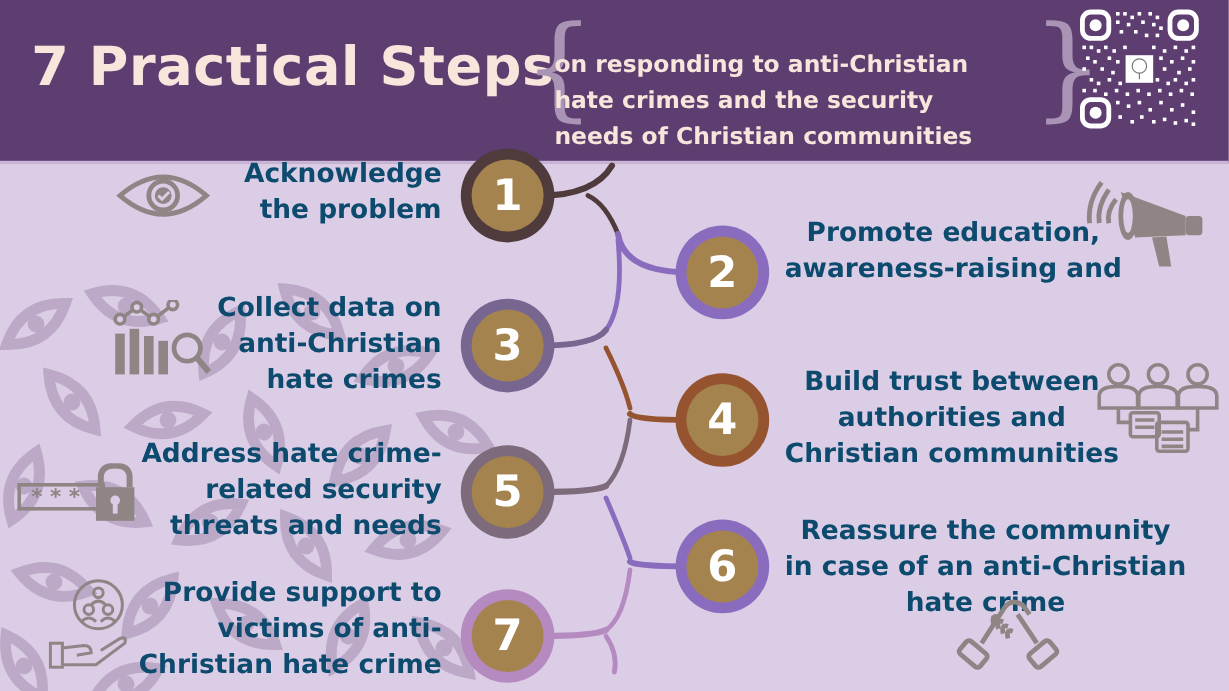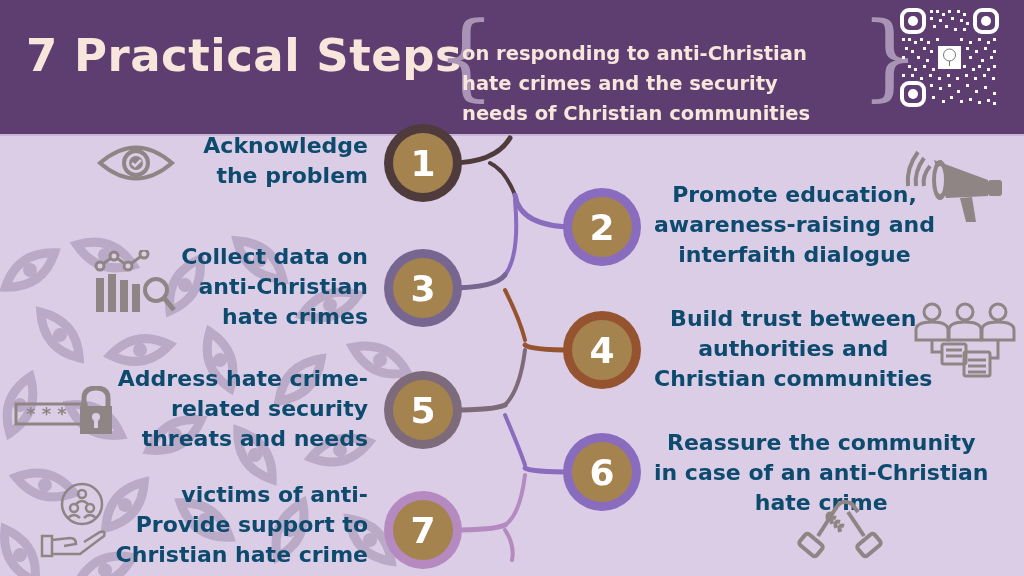--- a/index.html
+++ b/index.html
@@ -203,21 +203,20 @@
   <circle cx="40" cy="23" r="7" fill="#8f8585"></circle>
   <path d="M36,23 L39,26 L45,20" fill="none" stroke="#dccde6" stroke-width="2.5"></path>
 </svg>
 
 <div class="step-circle" style="left:563px; top:188px; background:#8a6cbf;">
   <div class="inner">2</div>
 </div>
 <div class="step-text right" style="left:654px; top:180px;">
   <div>Promote education,</div>
   <div>awareness-raising and</div>
-  <div>interfaith dialogue</div>
 </div>
 <svg class="icon" style="left:900px; top:146px;" width="110" height="80" viewBox="0 0 110 80">
   <path d="M8,40 Q6,22 18,6" fill="none" stroke="#8f8585" stroke-width="4"></path>
   <path d="M16,40 Q14,26 24,12" fill="none" stroke="#8f8585" stroke-width="4"></path>
   <path d="M24,40 Q22,30 30,20" fill="none" stroke="#8f8585" stroke-width="4"></path>
   <path d="M34,14 L88,34 L88,50 L46,52 Z" fill="#8f8585"></path>
   <ellipse cx="40" cy="34" rx="8" ry="20" fill="#8f8585"></ellipse>
   <ellipse cx="40" cy="34" rx="4" ry="14" fill="#dccde6"></ellipse>
   <rect x="88" y="34" width="14" height="16" rx="3" fill="#8f8585"></rect>
   <path d="M60,52 L66,76 L76,76 L72,51 Z" fill="#8f8585"></path>
@@ -308,22 +307,22 @@
     <path d="M40,24 Q34,22 36,30"></path>
     <path d="M44,28 Q38,26 40,34"></path>
     <path d="M48,32 Q42,30 44,38"></path>
   </g>
 </svg>
 
 <div class="step-circle" style="left:384px; top:491px; background:#b58ac0;">
   <div class="inner">7</div>
 </div>
 <div class="step-text left" style="right:656px; top:480px;">
+  <div>Provide support to</div>
   <div>victims of anti-</div>
-  <div>Provide support to</div>
   <div>Christian hate crime</div>
 </div>
 <svg class="icon" style="left:40px; top:480px;" width="70" height="80" viewBox="0 0 70 80">
   <g fill="none" stroke="#8f8585" stroke-width="2.5">
     <circle cx="42" cy="24" r="20"></circle>
     <circle cx="42" cy="14" r="4"></circle>
     <path d="M36,24 Q42,18 48,24"></path>
     <circle cx="34" cy="28" r="4"></circle>
     <circle cx="50" cy="28" r="4"></circle>
     <path d="M28,38 Q34,32 40,38"></path>

